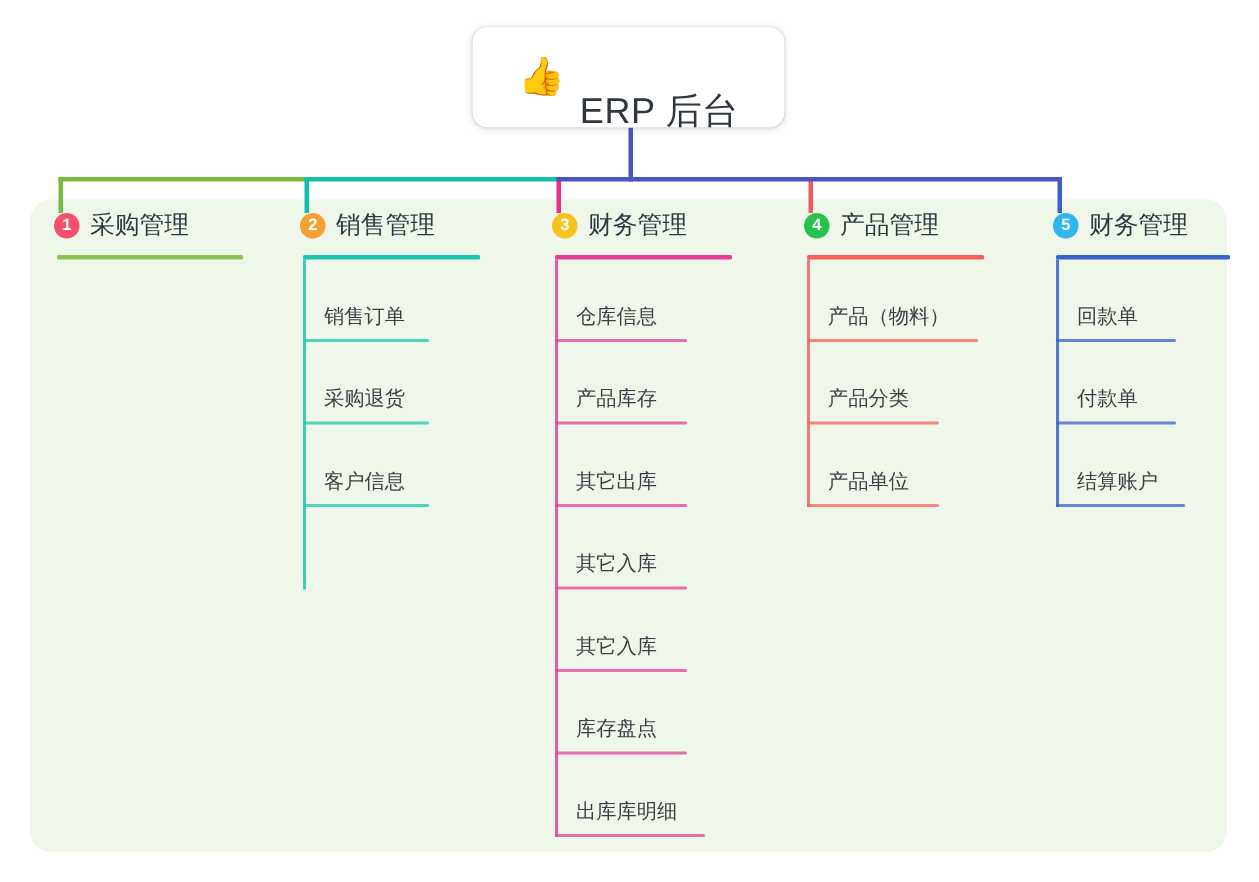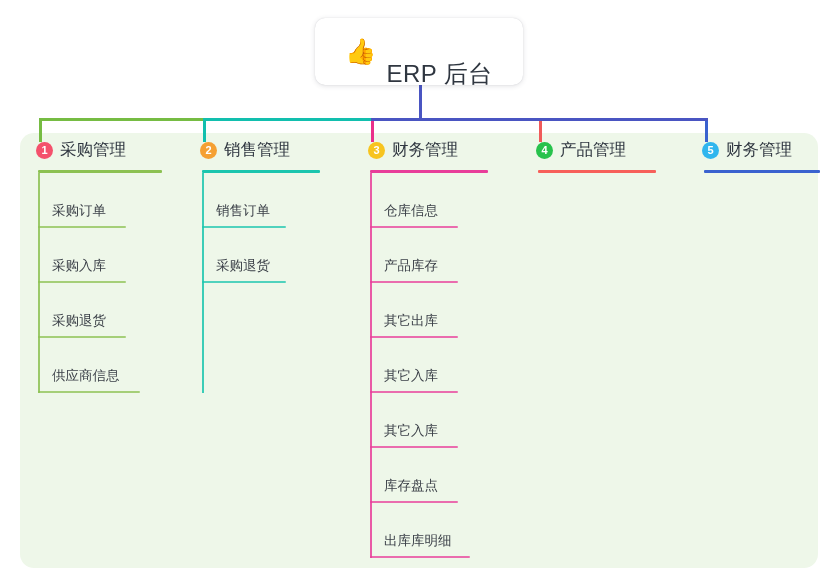--- a/index.html
+++ b/index.html
@@ -164,56 +164,41 @@
 
 <div id="panel"></div>
 
 <div id="columns">
     <div class="column" style="left: 0px;">
       <div class="col-head">
         <span class="badge" style="background: rgb(244, 81, 108);">1</span>
         <span class="col-title">采购管理</span>
       </div>
       <div class="head-rule" style="width: 124px; margin-left: 18px; background: rgb(140, 193, 82);"></div>
-      <div class="leaves">
-        <div class="spine" style="background: rgb(140, 193, 82); opacity: 0.85; height: 220px;"></div>
-        <div class="leaf">
-          <span class="leaf-label">采购订单</span>
-          <div class="leaf-rule" style="width: 88px; background: rgb(140, 193, 82); opacity: 0.75;"></div>
-        </div>
-        <div class="leaf">
-          <span class="leaf-label">采购入库</span>
-          <div class="leaf-rule" style="width: 88px; background: rgb(140, 193, 82); opacity: 0.75;"></div>
-        </div>
-        <div class="leaf">
-          <span class="leaf-label">采购退货</span>
-          <div class="leaf-rule" style="width: 88px; background: rgb(140, 193, 82); opacity: 0.75;"></div>
-        </div>
-        <div class="leaf">
-          <span class="leaf-label">供应商信息</span>
-          <div class="leaf-rule" style="width: 102px; background: rgb(140, 193, 82); opacity: 0.75;"></div>
-        </div>
-      </div>
     </div>
     <div class="column" style="left: 164px;">
       <div class="col-head">
         <span class="badge" style="background: rgb(245, 160, 51);">2</span>
         <span class="col-title">销售管理</span>
       </div>
       <div class="head-rule" style="width: 118px; margin-left: 18px; background: rgb(27, 197, 174);"></div>
       <div class="leaves">
         <div class="spine" style="background: rgb(27, 197, 174); opacity: 0.85; height: 220px;"></div>
         <div class="leaf">
           <span class="leaf-label">销售订单</span>
           <div class="leaf-rule" style="width: 84px; background: rgb(27, 197, 174); opacity: 0.75;"></div>
         </div>
         <div class="leaf">
           <span class="leaf-label">采购退货</span>
           <div class="leaf-rule" style="width: 84px; background: rgb(27, 197, 174); opacity: 0.75;"></div>
         </div>
+        <div class="leaf">
+          <span class="leaf-label">客户信息</span>
+          <div class="leaf-rule" style="width: 84px; background: rgb(27, 197, 174); opacity: 0.75;"></div>
+        </div>
       </div>
     </div>
     <div class="column" style="left: 332px;">
       <div class="col-head">
         <span class="badge" style="background: rgb(247, 196, 31);">3</span>
         <span class="col-title">财务管理</span>
       </div>
       <div class="head-rule" style="width: 118px; margin-left: 18px; background: rgb(232, 62, 154);"></div>
       <div class="leaves">
         <div class="spine" style="background: rgb(232, 62, 154); opacity: 0.85; height: 385px;"></div>
@@ -246,21 +231,51 @@
           <div class="leaf-rule" style="width: 100px; background: rgb(232, 62, 154); opacity: 0.75;"></div>
         </div>
       </div>
     </div>
     <div class="column" style="left: 500px;">
       <div class="col-head">
         <span class="badge" style="background: rgb(39, 194, 76);">4</span>
         <span class="col-title">产品管理</span>
       </div>
       <div class="head-rule" style="width: 118px; margin-left: 18px; background: rgb(247, 96, 90);"></div>
+      <div class="leaves">
+        <div class="spine" style="background: rgb(247, 96, 90); opacity: 0.85; height: 165px;"></div>
+        <div class="leaf">
+          <span class="leaf-label">产品（物料）</span>
+          <div class="leaf-rule" style="width: 114px; background: rgb(247, 96, 90); opacity: 0.75;"></div>
+        </div>
+        <div class="leaf">
+          <span class="leaf-label">产品分类</span>
+          <div class="leaf-rule" style="width: 88px; background: rgb(247, 96, 90); opacity: 0.75;"></div>
+        </div>
+        <div class="leaf">
+          <span class="leaf-label">产品单位</span>
+          <div class="leaf-rule" style="width: 88px; background: rgb(247, 96, 90); opacity: 0.75;"></div>
+        </div>
+      </div>
     </div>
     <div class="column" style="left: 666px;">
       <div class="col-head">
         <span class="badge" style="background: rgb(48, 182, 238);">5</span>
         <span class="col-title">财务管理</span>
       </div>
       <div class="head-rule" style="width: 116px; margin-left: 18px; background: rgb(58, 98, 207);"></div>
+      <div class="leaves">
+        <div class="spine" style="background: rgb(58, 98, 207); opacity: 0.85; height: 165px;"></div>
+        <div class="leaf">
+          <span class="leaf-label">回款单</span>
+          <div class="leaf-rule" style="width: 80px; background: rgb(58, 98, 207); opacity: 0.75;"></div>
+        </div>
+        <div class="leaf">
+          <span class="leaf-label">付款单</span>
+          <div class="leaf-rule" style="width: 80px; background: rgb(58, 98, 207); opacity: 0.75;"></div>
+        </div>
+        <div class="leaf">
+          <span class="leaf-label">结算账户</span>
+          <div class="leaf-rule" style="width: 86px; background: rgb(58, 98, 207); opacity: 0.75;"></div>
+        </div>
+      </div>
     </div>
   </div>
 
 </body></html>

